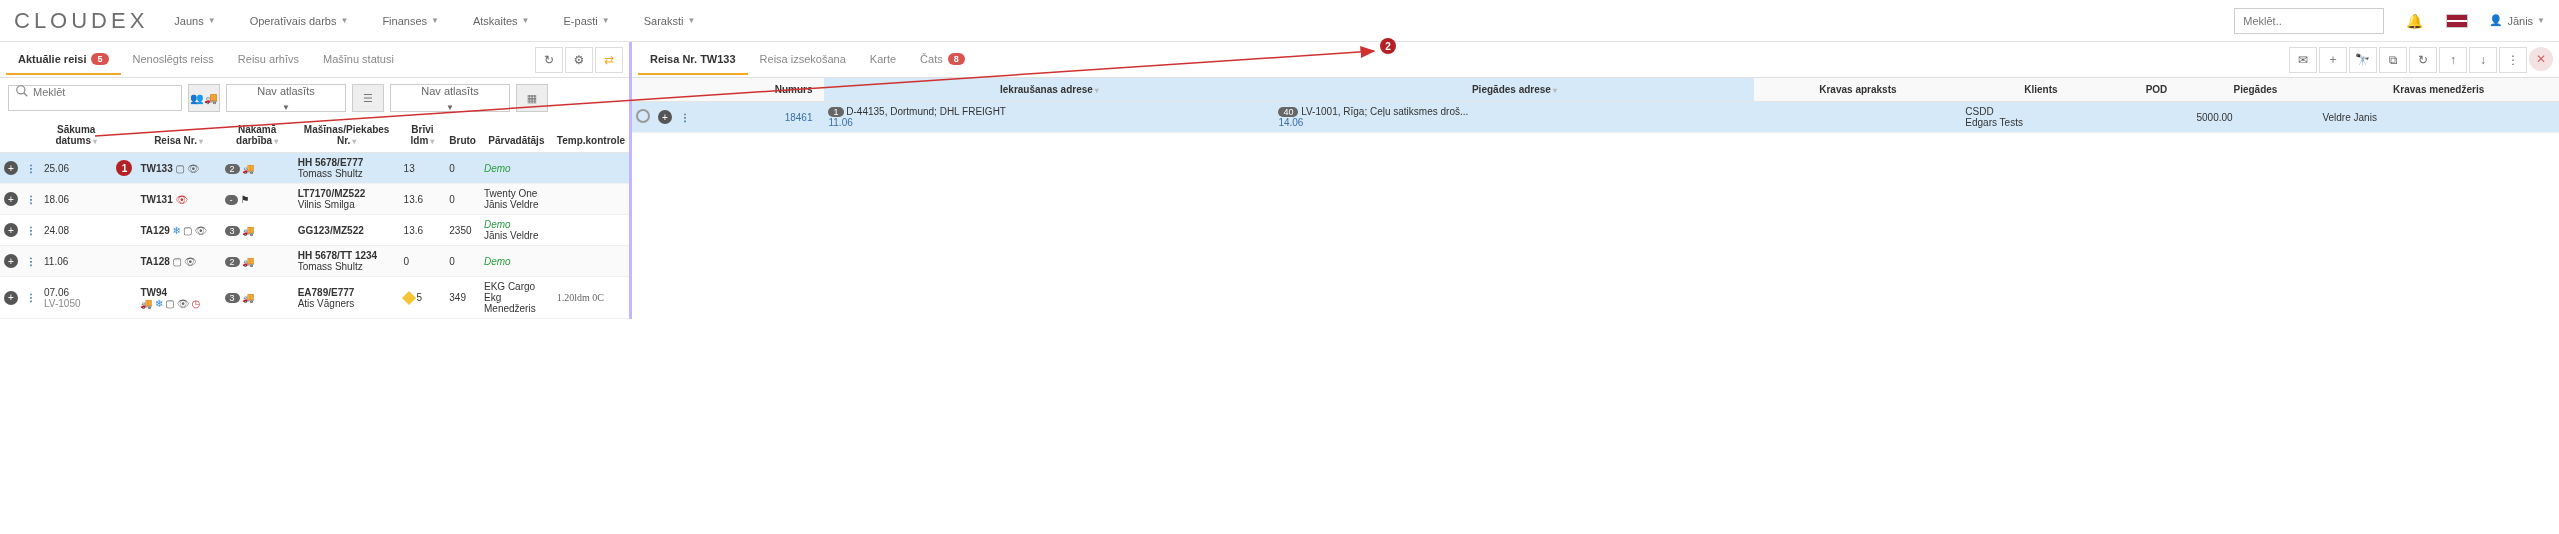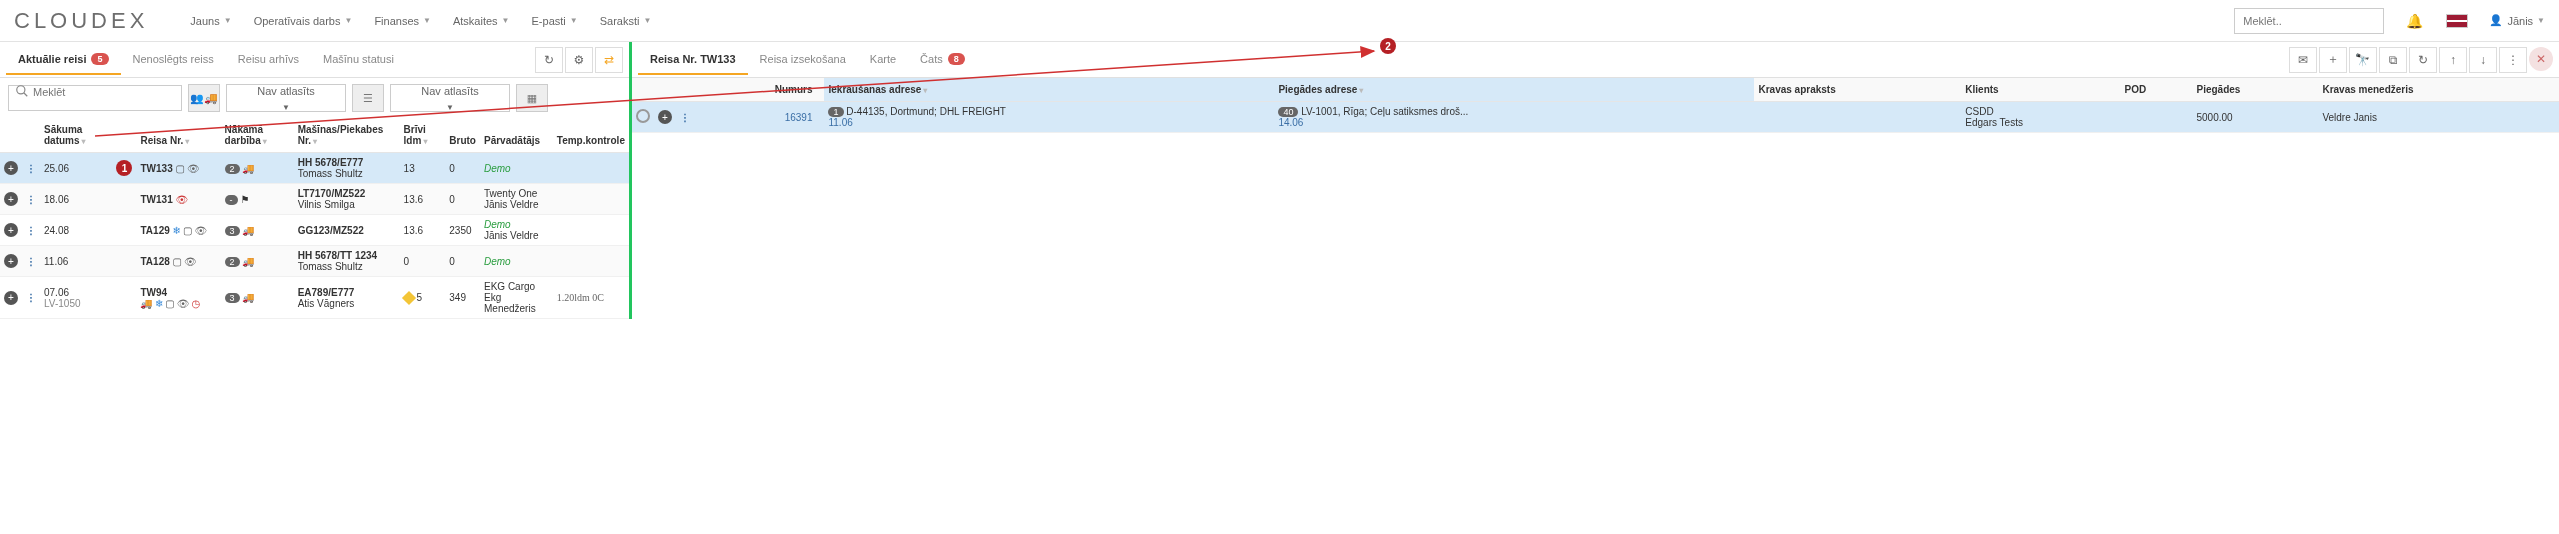--- a/index.html
+++ b/index.html
@@ -1,49 +1,49 @@
 <!DOCTYPE html>
 <html><head>
 <meta charset="utf-8">
 <style>
 * { margin: 0; padding: 0; box-sizing: border-box; font-family: Arial, sans-serif; }
 body { font-size: 11px; color: #333; background: #fff; width: 2559px; }
 .topbar { display: flex; align-items: center; height: 42px; padding: 0 14px; background: #fff; border-bottom: 1px solid #e3e3e3; }
-.logo { font-size: 22px; letter-spacing: 4px; color: #6e6e6e; font-weight: 400; margin-right: 34px; }
-.menu { display: flex; gap: 6px; }
+.logo { font-size: 22px; letter-spacing: 4px; color: #6e6e6e; font-weight: 400; margin-right: 18px; }
+.menu { display: flex; gap: 18px; }
 .menu-item { color: #666; padding: 6px 8px; cursor: pointer; display: flex; align-items: center; gap: 4px; }
 .menu-item .caret { font-size: 8px; color: #999; }
 .topbar-right { margin-left: auto; display: flex; align-items: center; gap: 22px; }
 .search-top { width: 150px; height: 26px; border: 1px solid #ccc; padding: 0 8px; font-size: 11px; color: #999; }
 .flag-lv { display: inline-block; width: 22px; height: 14px; background: linear-gradient(to bottom, #9E1B34 0%, #9E1B34 40%, #fff 40%, #fff 60%, #9E1B34 60%, #9E1B34 100%); border: 1px solid #ccc; }
 .user-drop { display: flex; align-items: center; gap: 4px; color: #666; cursor: pointer; }
 
 .main { display: flex; }
 .pane { flex: 1; min-width: 0; }
-.pane-left { flex: 0 0 632px; border-right: 3px solid #22c55e; }
+.pane-left { flex: 0 0 632px; border-right: 3px solid #c4b5fd; }
 .pane-right { flex: 1; }
 
 .tabbar { display: flex; align-items: center; border-bottom: 1px solid #e0e0e0; padding: 0 6px; height: 36px; }
 .tab { padding: 8px 12px; color: #888; cursor: pointer; display: flex; align-items: center; gap: 5px; border-bottom: 2px solid transparent; }
 .tab.active { color: #333; font-weight: bold; border-bottom: 2px solid #f5a623; }
 .badge-red { background: #d9534f; color: #fff; border-radius: 8px; padding: 1px 6px; font-size: 9px; font-weight: bold; }
 .tab-tools { margin-left: auto; display: flex; gap: 2px; }
 .tool-btn { width: 28px; height: 26px; border: 1px solid #ddd; background: #fff; display: flex; align-items: center; justify-content: center; cursor: pointer; font-size: 12px; color: #666; }
 .tool-btn.swap { color: #f5a623; }
 .tool-btn.close-x { border-radius: 50%; background: #f4e1e1; color: #c66; border: none; width: 24px; height: 24px; }
 
 .filter-row { display: flex; align-items: center; gap: 6px; padding: 6px 8px; }
 .search-field { flex: 0 0 140px; display: flex; align-items: flex-end; border: 1px solid #ccc; height: 16px; padding: 12px 6px; }
 .search-field svg { width: 14px; height: 14px; color: #888; }
 .search-field input { border: none; outline: none; flex: 1; font-size: 11px; margin-left: 4px; }
 .drop-ctrl { height: 28px; border: 1px solid #ccc; display: flex; align-items: center; padding: 0 8px; color: #666; cursor: pointer; gap: 6px; min-width: 120px; justify-content: space-between; flex-direction: column; }
 .icon-box { width: 32px; height: 28px; border: 1px solid #ccc; background: #eee; display: flex; align-items: center; justify-content: center; color: #777; }
 
 .grid { width: 100%; border-collapse: collapse; }
-.grid th { text-align: left; font-weight: bold; padding: 6px 4px; border-bottom: 1px solid #e5e5e5; color: #333; font-size: 10px; vertical-align: bottom; position: relative; }
+.grid th { text-align: center; font-weight: bold; padding: 6px 4px; border-bottom: 1px solid #e5e5e5; color: #333; font-size: 10px; vertical-align: bottom; position: relative; }
 .grid th .sort { color: #bbb; font-size: 8px; margin-left: 2px; }
 .grid td { padding: 4px 4px; border-bottom: 1px solid #f0f0f0; vertical-align: middle; font-size: 10px; }
 .grid tr:nth-child(even) td { background: #fafafa; }
 .grid tr.hl td { background: #d6e9f8 !important; }
 .grid tr.hl2 td { background: #d6e9f8 !important; }
 .expand { width: 14px; height: 14px; border-radius: 50%; background: #555; color: #fff; display: inline-flex; align-items: center; justify-content: center; font-size: 10px; cursor: pointer; }
 .menu-dots { color: #3a6ea5; cursor: pointer; font-weight: bold; }
 .badge-grey { background: #666; color: #fff; border-radius: 8px; padding: 0 5px; font-size: 9px; display: inline-block; }
 .link { color: #3a6ea5; cursor: pointer; }
 .demo-green { color: #2a9d3f; font-style: italic; }
@@ -292,21 +292,21 @@
         <th><span>POD</span></th>
         <th><span>Piegādes</span></th>
         <th><span>Kravas menedžeris</span></th>
       </tr>
     </thead>
     <tbody id="right-rows">
           <tr class="hl2">
             <td><span style="width:14px;height:14px;border-radius:50%;border:2px solid #999;display:inline-block"></span></td>
             <td><span class="expand">+</span></td>
             <td><span class="menu-dots">⋮</span></td>
-            <td class="link" style="text-align:right;padding-right:12px;">16391</td>
+            <td class="link" style="text-align:right;padding-right:12px;">18461</td>
             <td><span class="badge-grey">1</span> D-44135, Dortmund; DHL FREIGHT<span class="date-sub">11.06</span></td>
             <td><span class="badge-grey">40</span> LV-1001, Rīga; Ceļu satiksmes droš...<span class="date-sub">14.06</span></td>
             <td></td>
             <td>CSDD<br>Edgars Tests</td>
             <td></td>
             <td>5000.00</td>
             <td>Veldre Janis</td>
           </tr>
         </tbody>
   </table>

